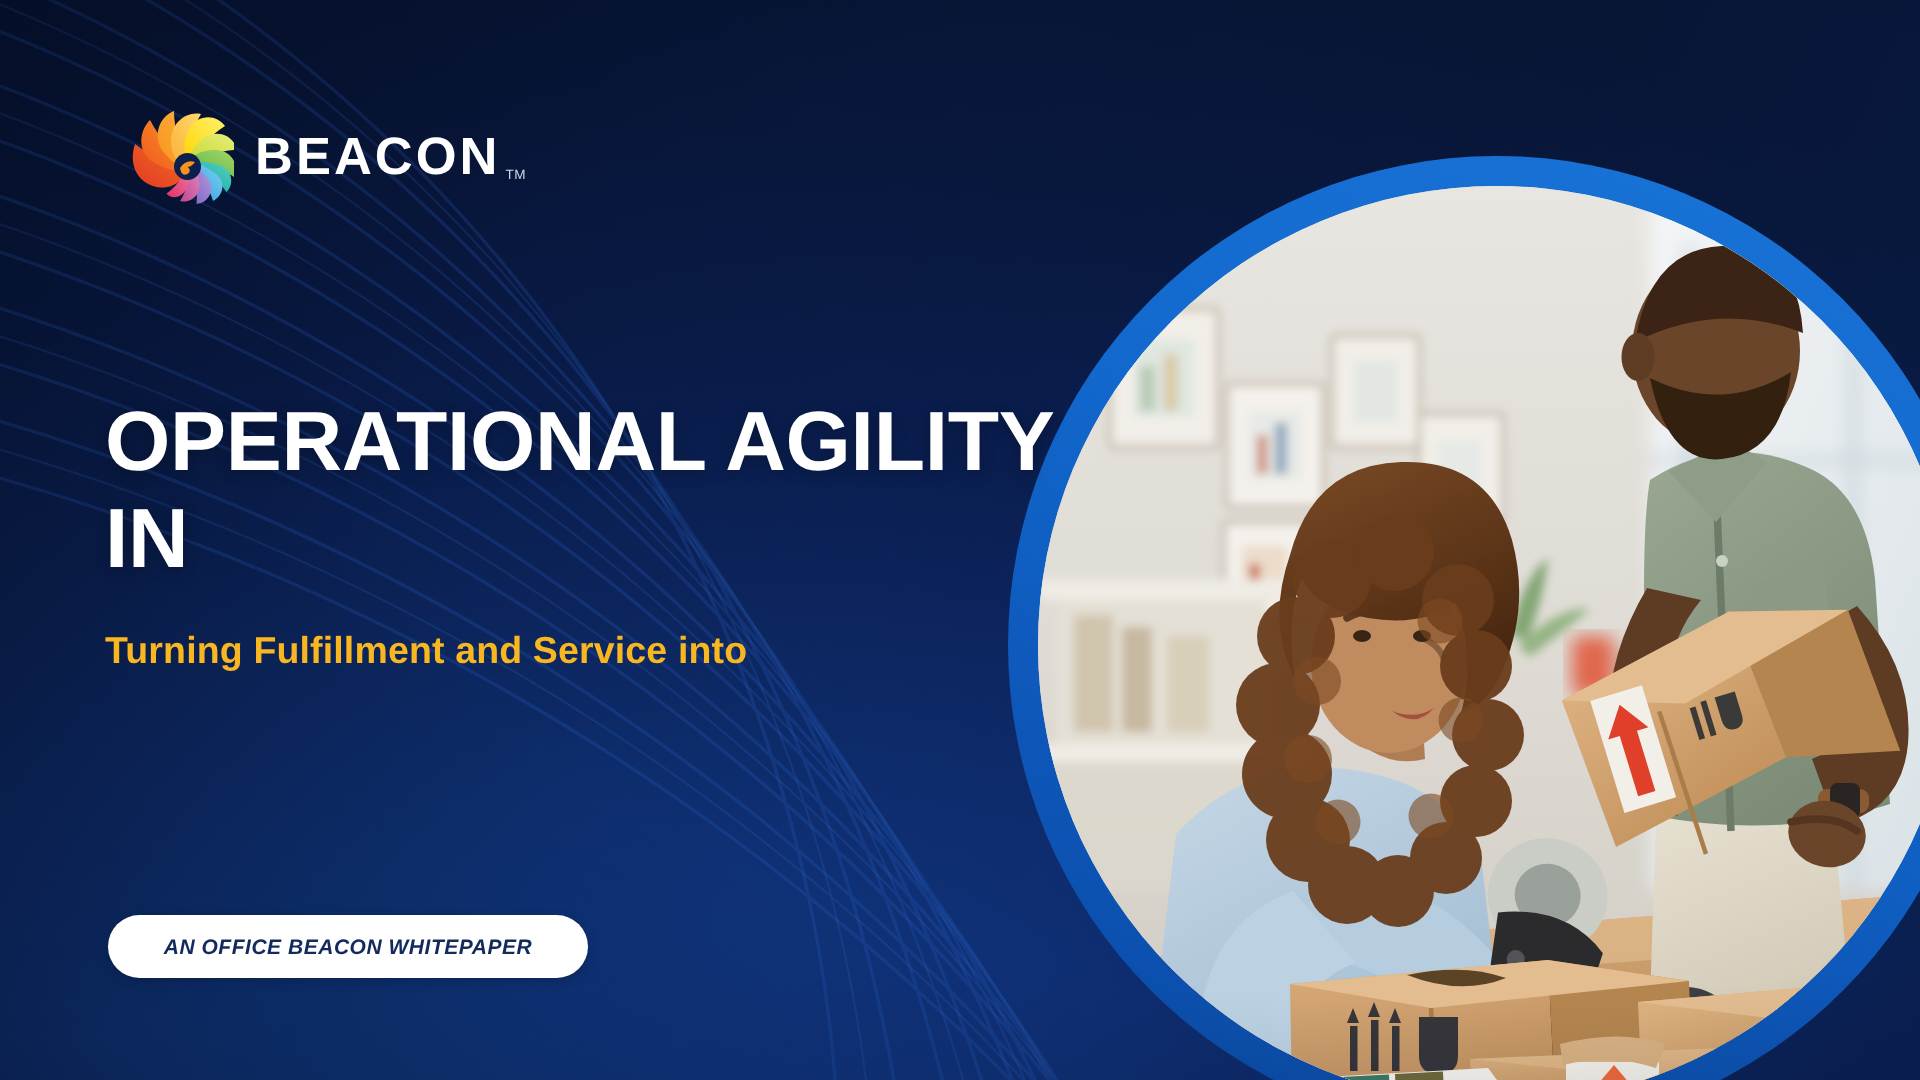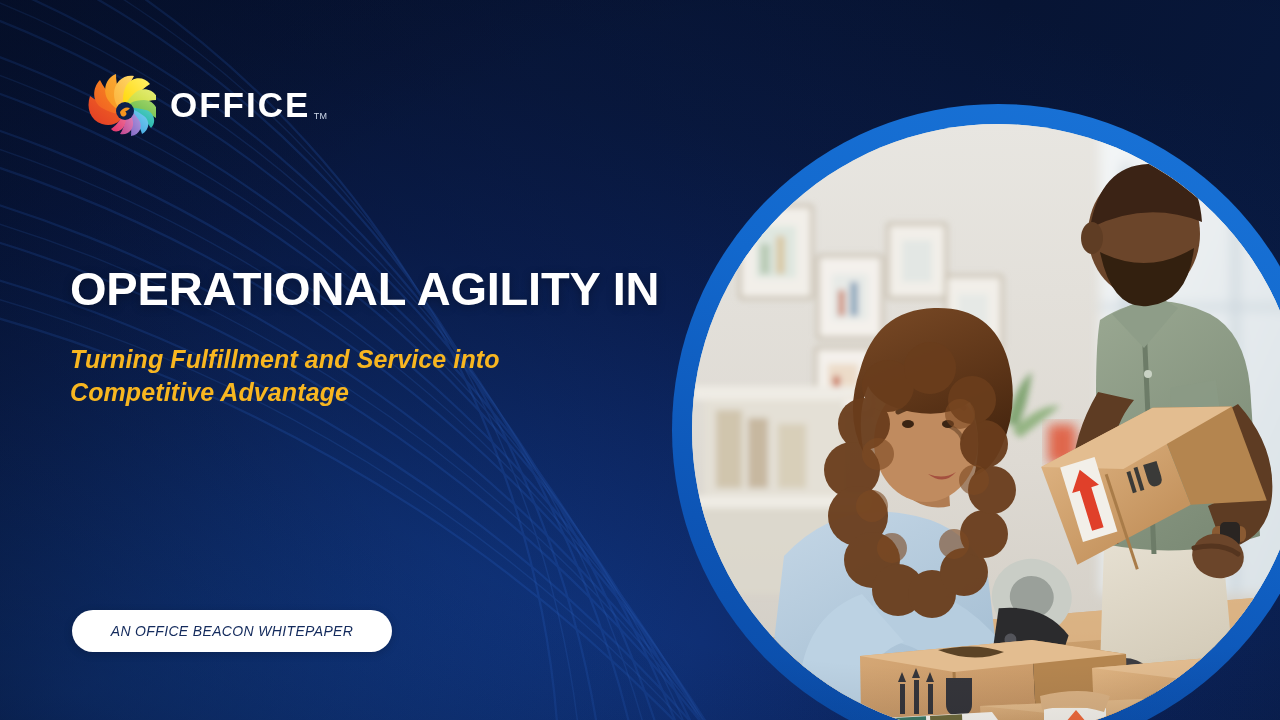--- a/index.html
+++ b/index.html
@@ -106,56 +106,55 @@
 
   
   .headline {
     position: absolute;
     left: 70px;
     top: 262px;
     width: 640px;
   }
   .headline .title {
     color: #ffffff;
-    font-size: 47px;
+    font-size: 56px;
     font-weight: 700;
     line-height: 1.16;
     letter-spacing: -0.2px;
     text-shadow: 0 2px 10px rgba(0,0,0,0.28);
     margin: 0;
   }
   .headline .subtitle {
     margin: 26px 0 0 0;
     color: #F8B620;
     font-size: 25px;
     font-weight: 700;
     line-height: 1.32;
     letter-spacing: 0.1px;
     max-width: 520px;
-    font-style: italic;
   }
 
   
   .badge {
     position: absolute;
     left: 72px;
     top: 610px;
     width: 320px;
     height: 42px;
     background: #ffffff;
     border-radius: 21px;
     display: flex;
     align-items: center;
     justify-content: center;
     box-shadow: 0 2px 8px rgba(0,0,0,0.18);
   }
   .badge span {
     color: #132a5c;
     font-size: 14px;
-    font-weight: 400;
+    font-weight: 700;
     font-style: italic;
     letter-spacing: 0.35px;
   }
 </style>
 </head>
 <body>
 
 <div class="slide">
 
   <div class="bg-base"></div>
@@ -543,32 +542,31 @@
           <path d="M0 0 C 8 8 14 16 16 24 C 24 20 24 10 18 6 C 10 0 2 -4 0 0 Z" fill="url(#p9)"></path>
           <path d="M0 0 C 4 10 6 18 5 26 C 14 25 17 16 13 10 C 9 4 2 -4 0 0 Z" fill="url(#p10)"></path>
           <path d="M0 0 C 0 10 -2 18 -6 24 C 2 26 8 19 7 12 C 6 5 2 -4 0 0 Z" fill="url(#p11)"></path>
           <path d="M0 0 C -4 8 -9 15 -15 19 C -11 24 -3 21 -1 14 C 1 7 2 -3 0 0 Z" fill="url(#p12)"></path>
           <circle cx="-1" cy="1" r="9" fill="#0c1f4d"></circle>
           <path d="M-6 2 q4 -6 10 -4 q-3 4 -5 3 q3 3 0 5 q-4 2 -5 -4 z" fill="#f7941e"></path>
         </g>
       </svg>
     </span>
     <span class="logo-word">
-      <span class="l1">OFFICE</span>
+      <span class="l1">BEACON</span>
       <span class="logo-tm">TM</span>
     </span>
   </div>
 
   <div class="headline">
     <h1 class="title">
       <span>OPERATIONAL AGILITY IN</span><br>
     </h1>
     <p class="subtitle">
       <span>Turning Fulfillment and Service into</span><br>
-      <span>Competitive Advantage</span>
     </p>
   </div>
 
   <div class="badge">
     <span>AN OFFICE BEACON WHITEPAPER</span>
   </div>
 
 </div>
 
 </body></html>

